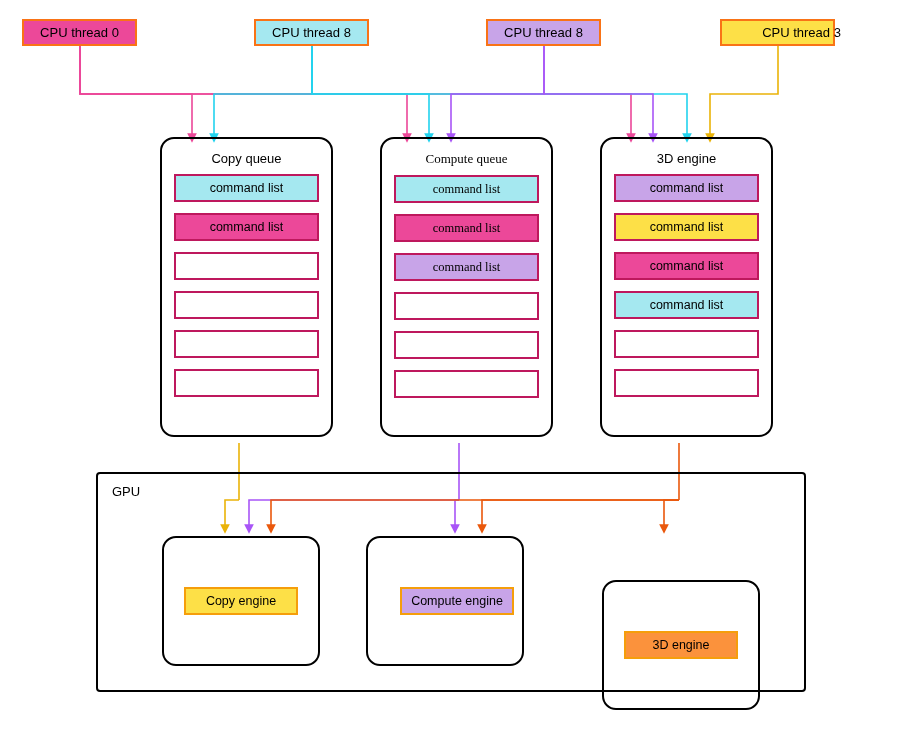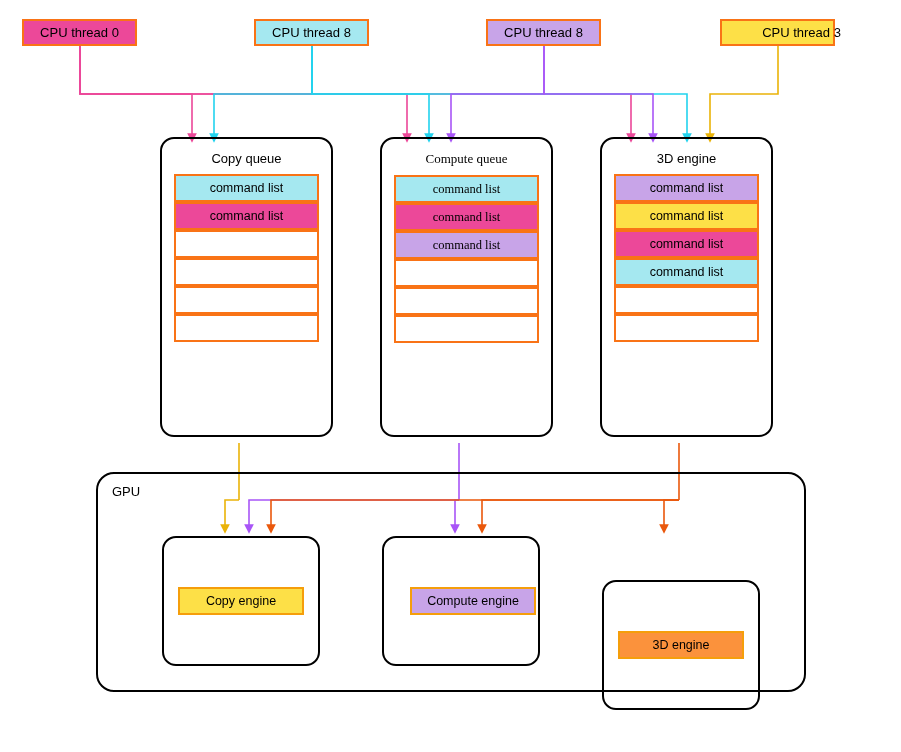--- a/index.html
+++ b/index.html
@@ -40,51 +40,52 @@
     border-radius: 14px;
     padding: 12px 12px 12px 12px;
   }
   .queue-title {
     text-align: center;
     font-size: 13px;
     margin-bottom: 8px;
   }
   .slot {
     height: 28px;
-    border: 2px solid #f97316;
+    border: 2px solid #be185d;
+    margin-bottom: 11px;
     display: flex;
     align-items: center;
     justify-content: center;
     font-size: 12.5px;
   }
   .slot.empty { background: #fff; }
   .gpu-container {
     position: absolute;
     left: 96px;
     top: 472px;
     width: 710px;
     height: 220px;
     border: 2px solid #000;
-    border-radius: 18px;
+    border-radius: 4px;
     padding: 10px 14px;
   }
   .gpu-title { font-size: 13px; }
   .engine {
     position: absolute;
     width: 158px;
     height: 130px;
     top: 62px;
     border: 2px solid #000;
     border-radius: 14px;
     display: flex;
     align-items: center;
     justify-content: center;
   }
   .engine-box {
-    width: 126px;
+    width: 114px;
     height: 28px;
     border: 2px solid #f59e0b;
     display: flex;
     align-items: center;
     justify-content: center;
     font-size: 12.5px;
   }
 </style>
 </head>
 <body>
@@ -166,20 +167,20 @@
       <div class="slot empty"></div>
     </div>
   </div>
 
 <div class="gpu-container">
   <div class="gpu-title">GPU</div>
   <div id="engines">
       <div class="engine" style="left: 64px;">
         <div class="engine-box" style="background: rgb(253, 224, 71);">Copy engine</div>
       </div>
-      <div class="engine" style="left: 284px; padding-left: 24px;">
+      <div class="engine" style="left: 268px; padding-left: 24px;">
         <div class="engine-box" style="background: rgb(200, 164, 232);">Compute engine</div>
       </div>
       <div class="engine" style="left: 504px; margin-top: 44px;">
         <div class="engine-box" style="background: rgb(251, 146, 60);">3D engine</div>
       </div>
     </div>
 </div>
 
 </body></html>

